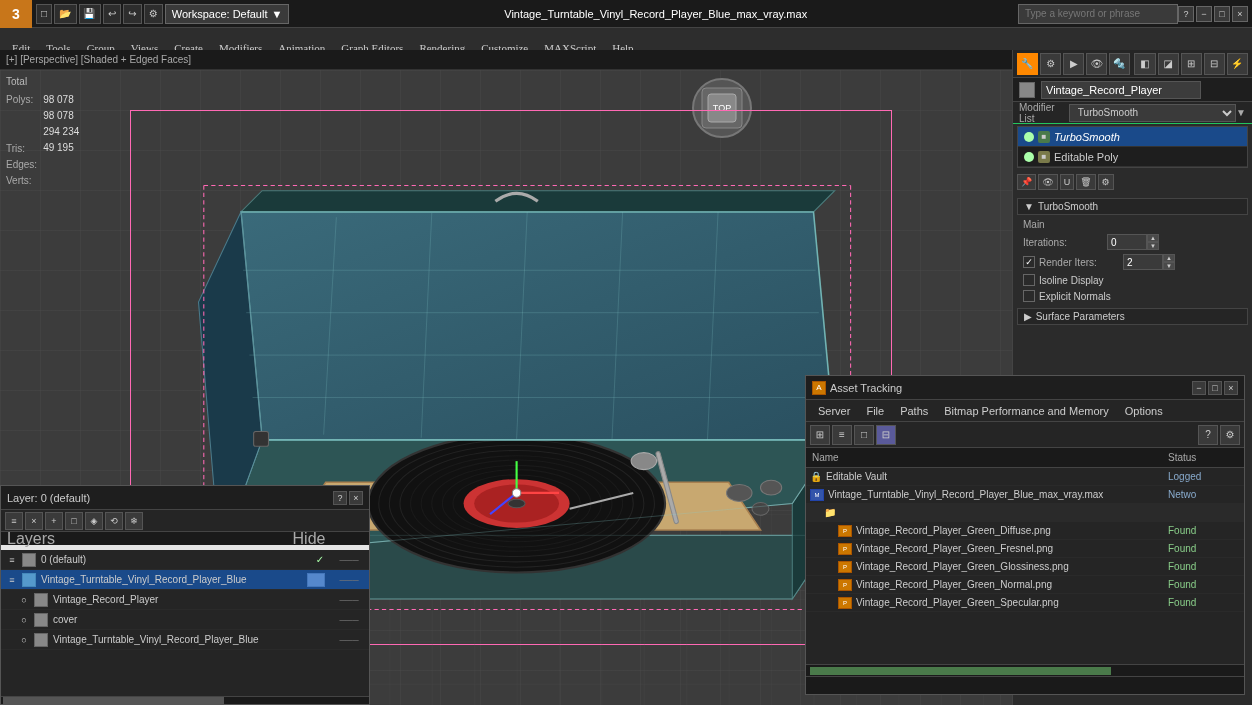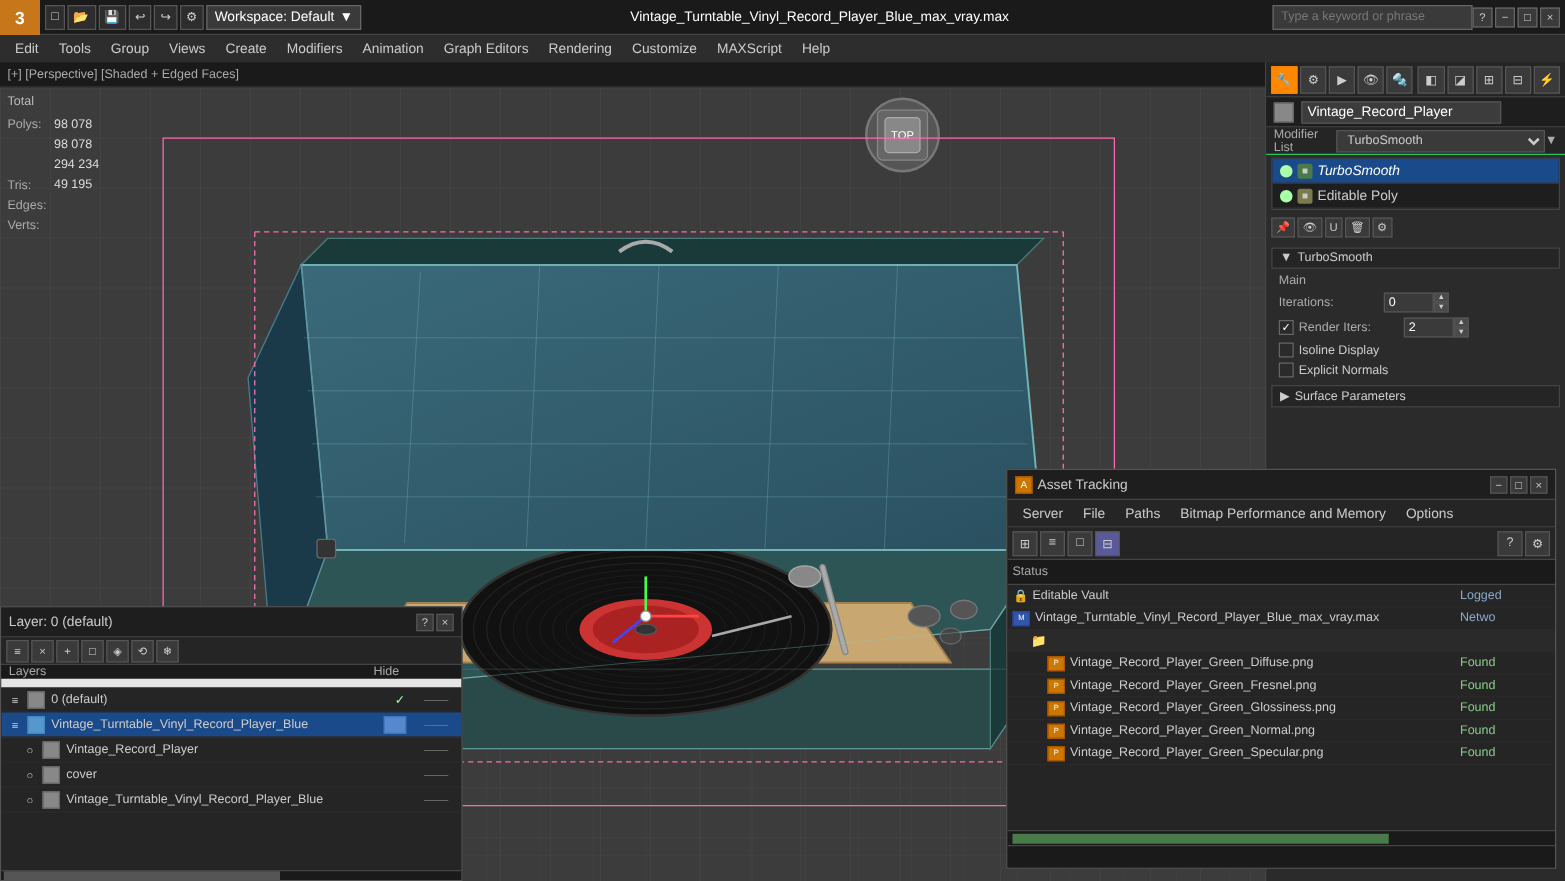--- a/index.html
+++ b/index.html
@@ -78,23 +78,24 @@
       border: 1px solid #666; background: #3a3a3a;
       display: flex; align-items: center; justify-content: center;
       font-size: 9px; cursor: pointer; color: #ccc;
     }
 
     
     .menu-bar {
       height: 32px;
       background: #2d2d2d;
       display: flex;
-      align-items: flex-start;
+      align-items: flex-end;
       border-bottom: 1px solid #444;
       padding: 0 4px;
+      font-family: Liberation Serif, serif;
     }
     .menu-item {
       padding: 2px 8px;
       color: #cccccc;
       cursor: pointer;
       font-size: 11px;
       height: 22px;
       display: flex; align-items: center;
     }
 
@@ -343,22 +344,22 @@
     .layers-tb-btn {
       width: 18px; height: 18px;
       background: #3a3a3a; border: 1px solid #555;
       display: flex; align-items: center; justify-content: center;
       font-size: 9px; cursor: pointer; color: #ccc;
     }
     .layers-header {
       height: 18px;
       background: #1a1a1a;
       display: flex; align-items: center;
-      border-bottom: 7px solid #e5e5e5;
-      font-size: 10px; color: #aaa;
+      border-bottom: 5px solid #e5e5e5;
+      font-size: 16px; color: #aaa;
     }
     .layers-col-name { flex: 1; padding-left: 6px; }
     .layers-col-hide { width: 40px; text-align: center; }
     .layers-list {
       flex: 1;
       overflow-y: auto;
       background: #252525;
     }
     .layer-row {
       height: 20px;
@@ -912,20 +913,21 @@
       <div class="asset-tb-btn">≡</div>
       <div class="asset-tb-btn">□</div>
       <div class="asset-tb-btn active">⊟</div>
     </div>
     <div class="asset-tb-right">
       <div class="asset-tb-btn">?</div>
       <div class="asset-tb-btn">⚙</div>
     </div>
   </div>
   <div class="asset-header">
+    <div class="asset-col-name">Name</div>
     <div class="asset-col-status">Status</div>
   </div>
   <div class="asset-list">
 
     <div class="asset-row">
       <div class="asset-indent" style="width:4px;"></div>
       <div class="asset-icon" style="font-size:10px;">🔒</div>
       <div class="asset-name">Editable Vault</div>
       <div class="asset-status logged">Logged</div>
     </div>

